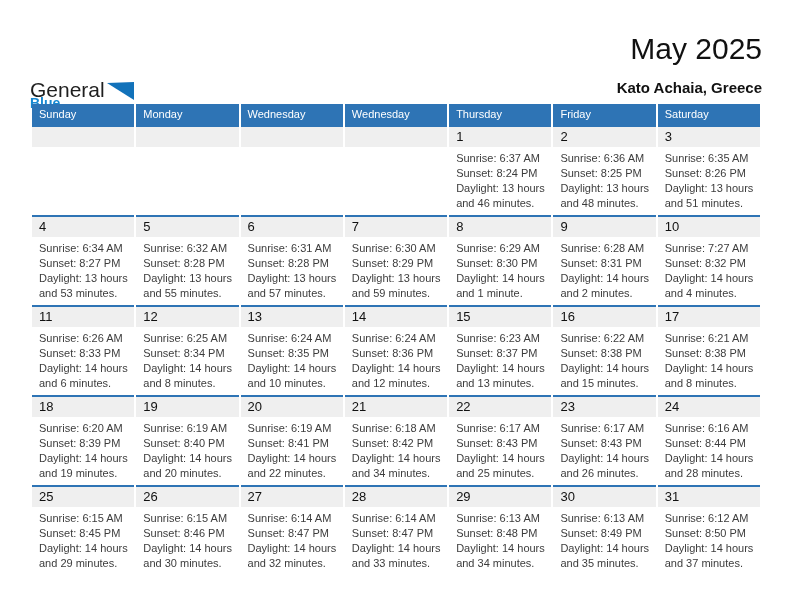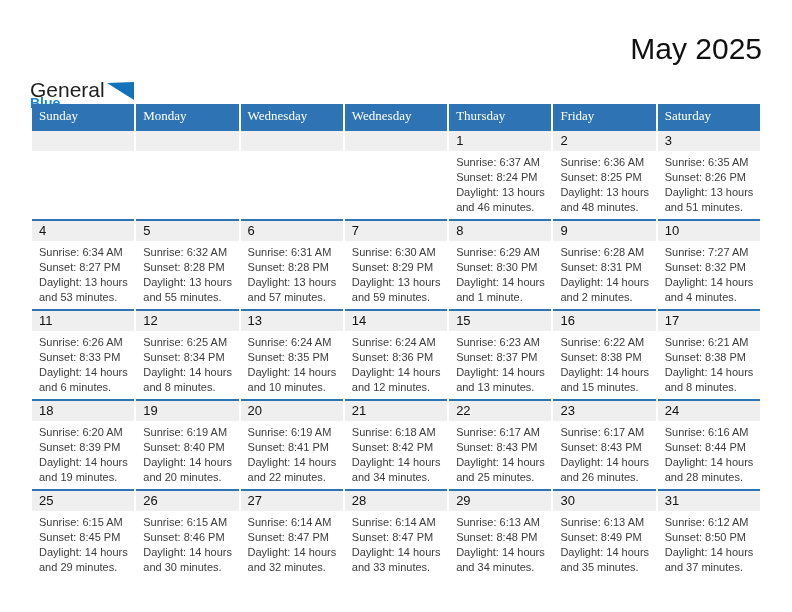--- a/index.html
+++ b/index.html
@@ -18,23 +18,22 @@
   
   .title{position:absolute;top:32px;right:30px;font-size:30px;font-weight:400;color:#111;text-align:center;}
   .subtitle{position:absolute;top:79px;right:30px;font-size:15px;font-weight:700;color:#111;}
   
   table.calendar{
     position:absolute;left:30px;top:104px;width:732px;
     border-collapse:separate;border-spacing:2px 0;table-layout:fixed;
   }
   table.calendar th{
     background:var(--header-blue);color:#ffffff;
-    font-weight:400;font-size:13px;text-align:left;
+    font-weight:400;font-size:11px;text-align:left;
     padding:4px 0 5px 7px;
-    font-family:Liberation Serif, serif;
   }
   table.calendar td{
     border-top:2px solid var(--header-blue);
     height:88px;vertical-align:top;padding:0;background:#fff;
   }
   .num-band{background:var(--band-gray);font-size:13px;color:#111;padding:2px 0 3px 7px;min-height:15px;}
   .details{font-size:11px;line-height:15px;color:#3c3c3c;padding:4px 2px 0 7px;}
 </style>
 </head>
 <body>
@@ -45,20 +44,21 @@
     <div class="logo-line1">
       <span>General</span>
       <svg class="logo-tri" width="27" height="18" viewBox="0 0 27 18">
         <polygon points="0,1 27,0 27,18" fill="#1272BA"></polygon>
       </svg>
     </div>
     <div class="logo-line2">Blue</div>
   </div>
 
   <div class="title">May 2025</div>
+  <div class="subtitle">Kato Achaia, Greece</div>
 
   <table class="calendar">
     <thead>
       <tr id="weekday-row">
           <th>Sunday</th>
           <th>Monday</th>
           <th>Wednesday</th>
           <th>Wednesday</th>
           <th>Thursday</th>
           <th>Friday</th>

